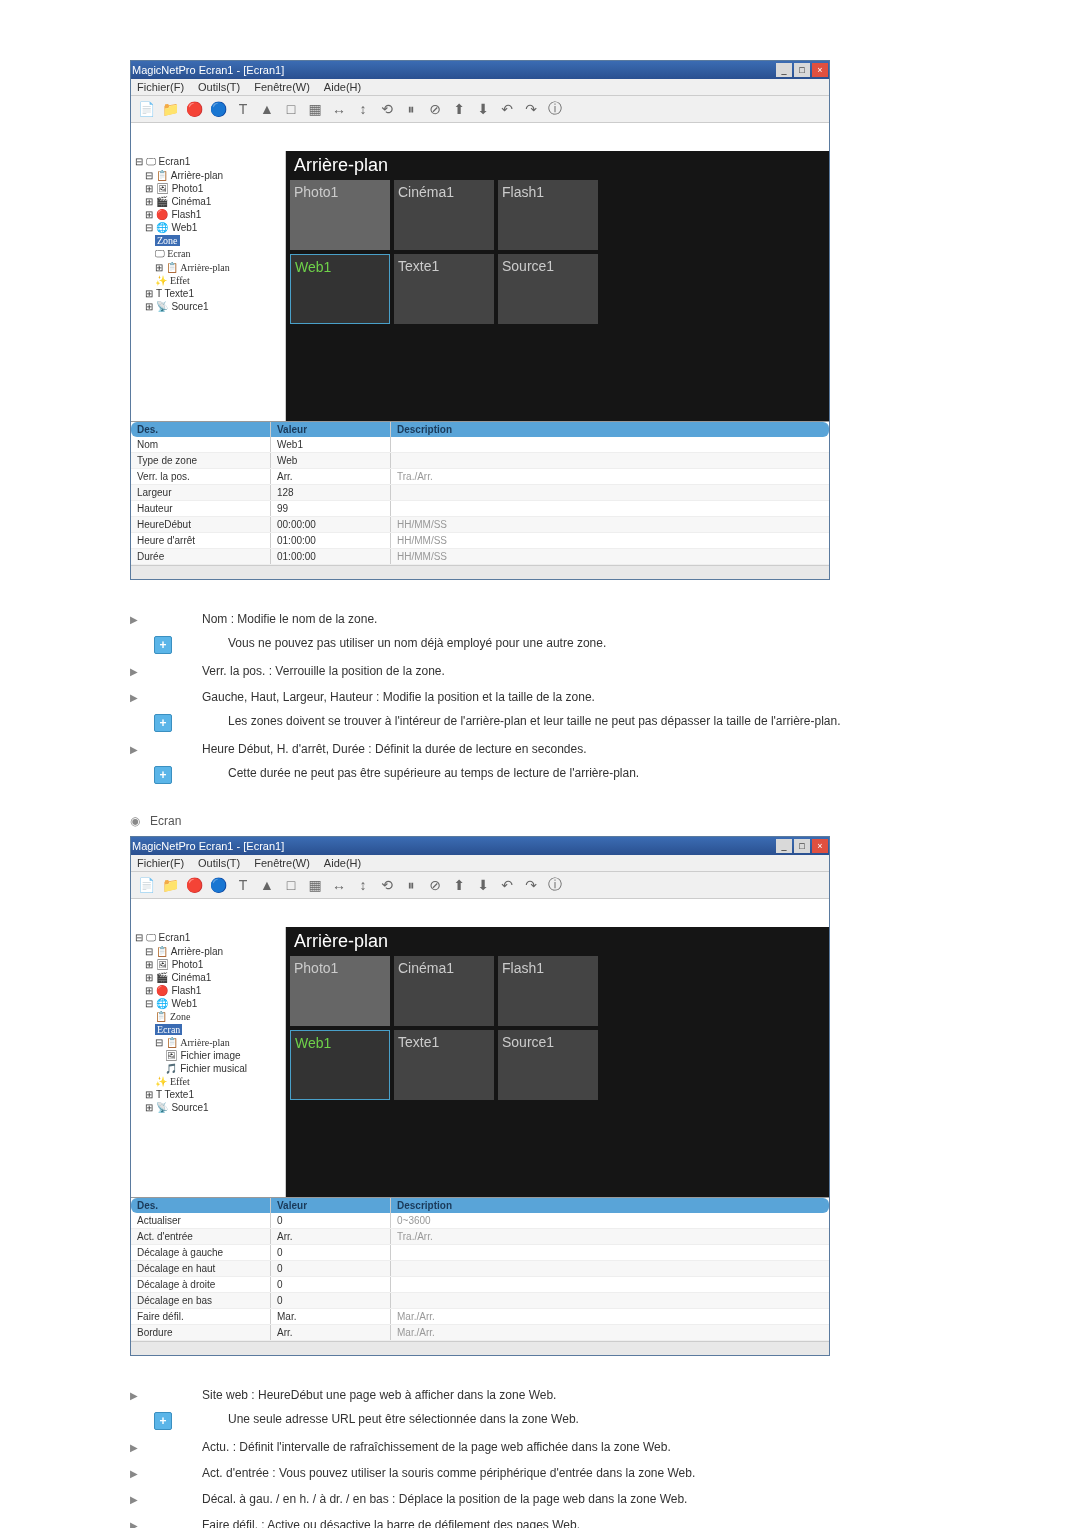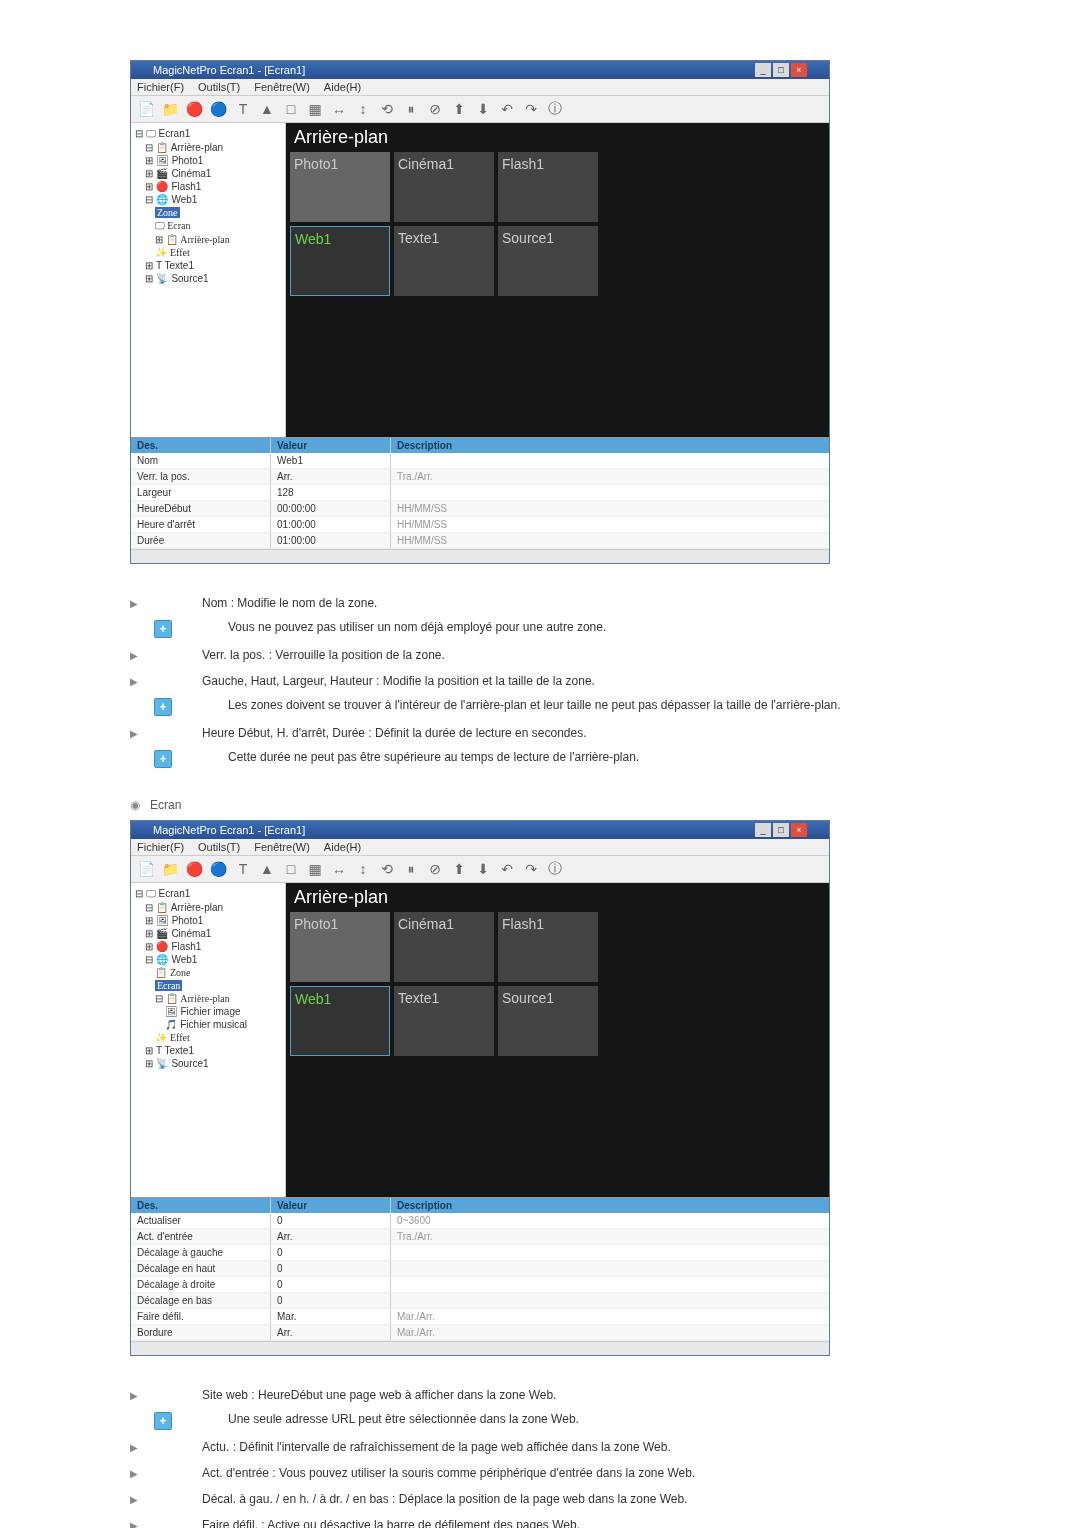--- a/index.html
+++ b/index.html
@@ -14,21 +14,21 @@
     .screenshot {
       border: 1px solid #5a7a9e;
       width: 700px;
       background: #fff;
       margin-bottom: 30px;
     }
     .titlebar {
       background: linear-gradient(to bottom, #3b6cb3, #2a5090);
       color: #fff;
       font-size: 11px;
-      padding: 2px 22px;
+      padding: 2px 1px;
       display: flex;
       justify-content: space-between;
       align-items: center;
     }
     .titlebar .window-controls {
       display: flex;
       gap: 2px;
     }
     .win-btn {
       width: 16px;
@@ -61,21 +61,22 @@
       width: 20px;
       height: 20px;
       font-size: 14px;
       display: flex;
       align-items: center;
       justify-content: center;
       color: #666;
     }
     .main-area {
       display: flex;
-      height: 314px;
+      height: 270px;
+      margin-top: 28px;
     }
     .tree-panel {
       width: 155px;
       background: #fff;
       border-right: 1px solid #ccc;
       font-size: 10px;
       padding: 4px;
       overflow: hidden;
     }
     .tree-item {
@@ -126,20 +127,21 @@
     .props-panel {
       border-top: 1px solid #999;
       background: #fff;
     }
     .props-header {
       background: #59a4d8;
       display: flex;
       font-size: 10px;
       font-weight: bold;
       color: #1a3a5a;
+      border-radius: 6px;
     }
     .props-header div, .props-row div {
       padding: 2px 6px;
     }
     .prop-col-name { width: 140px; border-right: 1px solid #ccc; }
     .prop-col-val { width: 120px; border-right: 1px solid #ccc; }
     .prop-col-desc { flex: 1; }
     .props-body {
       max-height: 160px;
     }
@@ -279,27 +281,37 @@
       <div class="prop-col-val">Valeur</div>
       <div class="prop-col-desc">Description</div>
     </div>
     <div class="props-body" id="props-a">
         <div class="props-row">
           <div class="prop-col-name">Nom</div>
           <div class="prop-col-val">Web1</div>
           <div class="prop-col-desc" style="color: rgb(153, 153, 153);"></div>
         </div>
         <div class="props-row">
+          <div class="prop-col-name">Type de zone</div>
+          <div class="prop-col-val">Web</div>
+          <div class="prop-col-desc" style="color: rgb(153, 153, 153);"></div>
+        </div>
+        <div class="props-row">
           <div class="prop-col-name">Verr. la pos.</div>
           <div class="prop-col-val">Arr.</div>
           <div class="prop-col-desc" style="color: rgb(153, 153, 153);">Tra./Arr.</div>
         </div>
         <div class="props-row">
           <div class="prop-col-name">Largeur</div>
           <div class="prop-col-val">128</div>
+          <div class="prop-col-desc" style="color: rgb(153, 153, 153);"></div>
+        </div>
+        <div class="props-row">
+          <div class="prop-col-name">Hauteur</div>
+          <div class="prop-col-val">99</div>
           <div class="prop-col-desc" style="color: rgb(153, 153, 153);"></div>
         </div>
         <div class="props-row">
           <div class="prop-col-name">HeureDébut</div>
           <div class="prop-col-val">00:00:00</div>
           <div class="prop-col-desc" style="color: rgb(153, 153, 153);">HH/MM/SS</div>
         </div>
         <div class="props-row">
           <div class="prop-col-name">Heure d'arrêt</div>
           <div class="prop-col-val">01:00:00</div>

